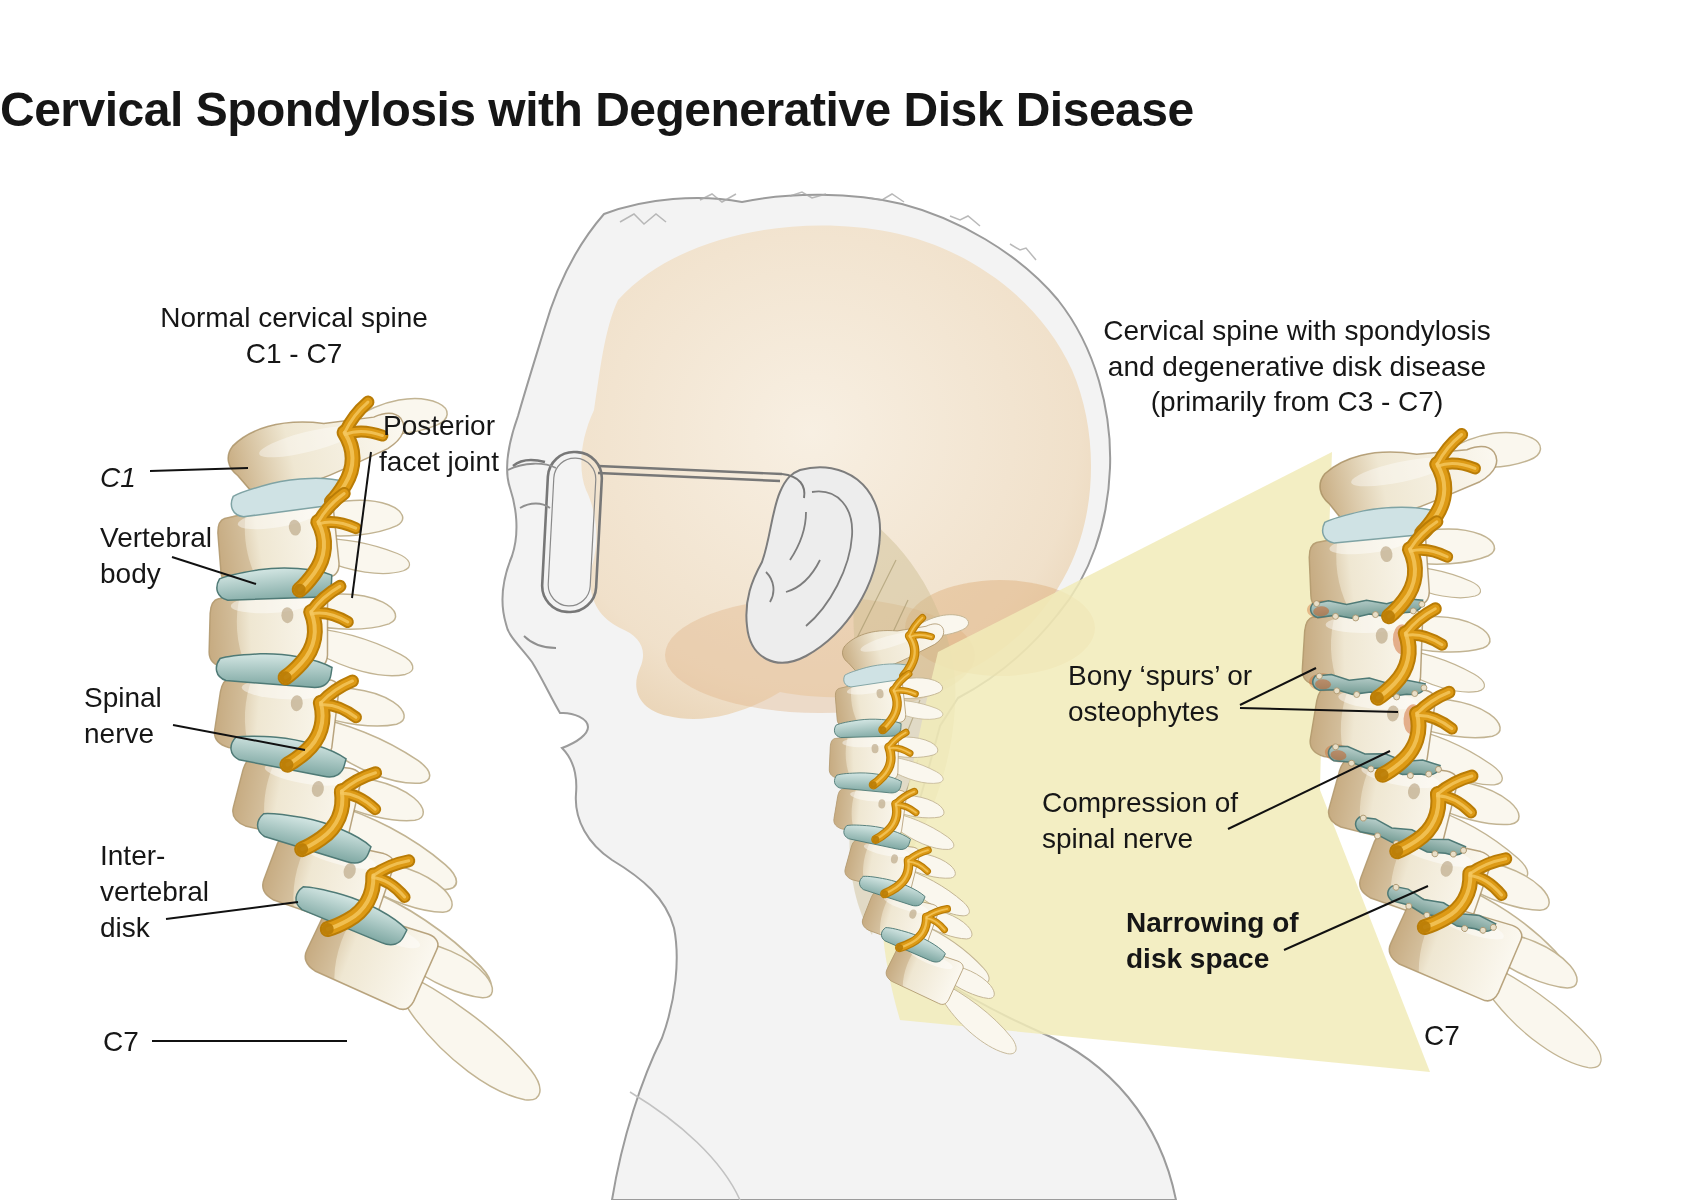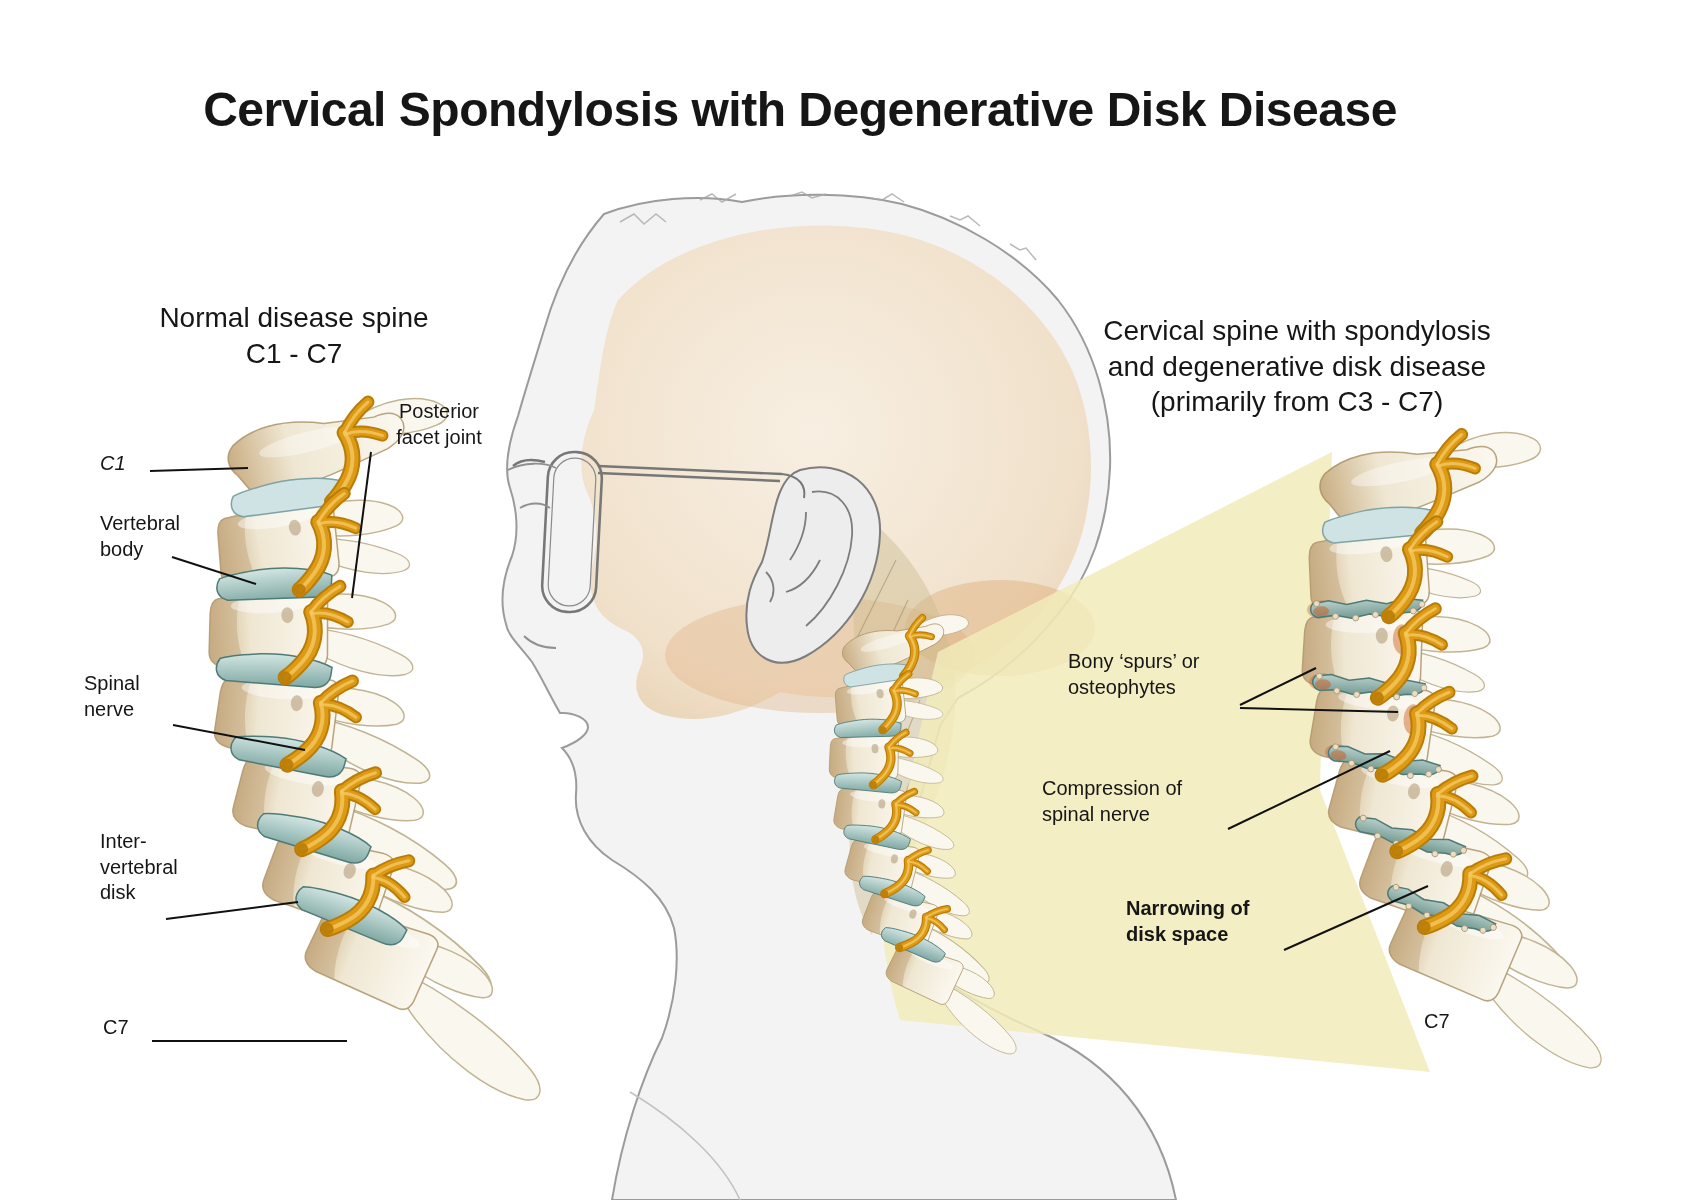--- a/index.html
+++ b/index.html
@@ -1,24 +1,24 @@
 <!DOCTYPE html>
 <html><head>
 <meta charset="utf-8">
 <style>
   html,body{margin:0;padding:0;background:#ffffff;}
   body{width:1706px;height:1200px;position:relative;overflow:hidden;
        font-family:"Liberation Sans", sans-serif;color:#161616;}
   #art{position:absolute;left:0;top:0;}
-  .title{position:absolute;left:0;top:82px;width:1600px;text-align:center;
+  .title{position:absolute;left:0;top:82px;width:1600px;text-align:left;
          font-size:48px;font-weight:700;letter-spacing:-0.5px;}
   .heading{position:absolute;font-size:28px;line-height:1.27;text-align:center;white-space:pre-line;}
   .heading.left{left:119px;top:300px;width:350px;}
   .heading.right{left:1077px;top:313px;width:440px;}
-  .lbl{position:absolute;font-size:20px;line-height:1.28;white-space:pre-line;}
+  .lbl{position:absolute;font-size:28px;line-height:1.28;white-space:pre-line;margin-top:9px;}
   .lbl.c1{left:100px;top:451px;font-style:italic;}
   .lbl.vbody{left:100px;top:511px;}
   .lbl.pfj{left:366px;top:399px;width:146px;text-align:center;}
   .lbl.snerve{left:84px;top:671px;}
   .lbl.ivdisk{left:100px;top:829px;}
   .lbl.c7L{left:103px;top:1015px;}
   .lbl.spurs{left:1068px;top:649px;}
   .lbl.comp{left:1042px;top:776px;}
   .lbl.narrow{left:1126px;top:896px;font-weight:bold;}
   .lbl.c7R{left:1424px;top:1009px;}
@@ -465,21 +465,21 @@
     <line x1="152" y1="1041" x2="347" y2="1041"></line>
     <line x1="1240" y1="705" x2="1316" y2="668"></line>
     <line x1="1240" y1="708" x2="1398" y2="712"></line>
     <line x1="1228" y1="829" x2="1390" y2="751"></line>
     <line x1="1284" y1="950" x2="1428" y2="886"></line>
   </g>
 </svg>
 
 <div class="title">Cervical Spondylosis with Degenerative Disk Disease</div>
 
-<div class="heading left">Normal disease spine
+<div class="heading left">Normal cervical spine
 C1 - C7</div>
 <div class="heading right">Cervical spine with spondylosis
 and degenerative disk disease
 (primarily from C3 - C7)</div>
 
 <div class="lbl c1">C1</div>
 <div class="lbl vbody">Vertebral
 body</div>
 <div class="lbl pfj">Posterior
 facet joint</div>

